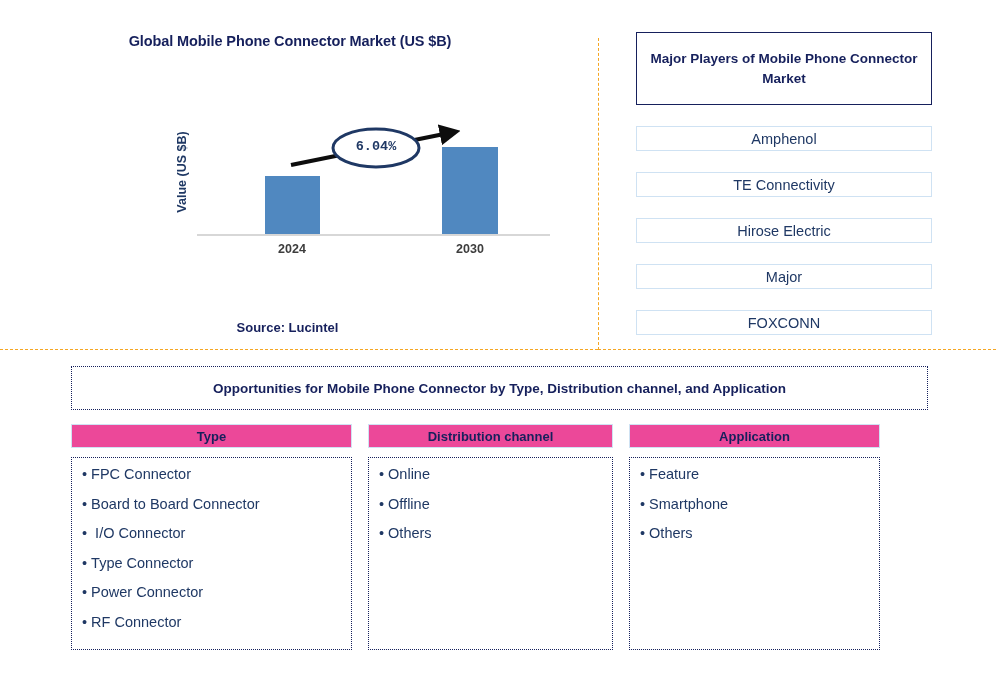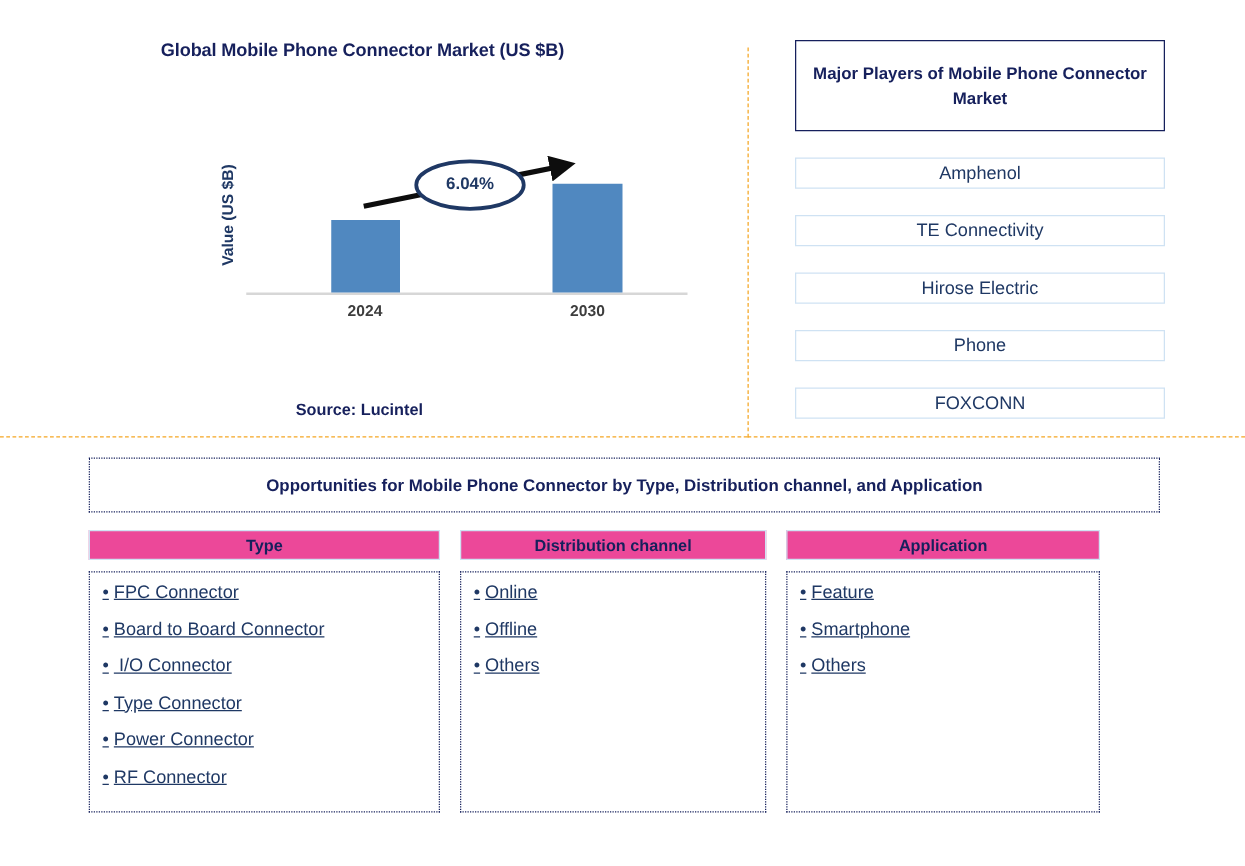--- a/index.html
+++ b/index.html
@@ -75,21 +75,21 @@
   }
   #tick-2024 { left: 252px; }
   #tick-2030 { left: 430px; }
 
   #cagr-group { position: absolute; left: 0; top: 0; width: 598px; height: 270px; pointer-events: none; }
   #cagr-value {
     position: absolute;
     left: 334px; top: 139px;
     width: 84px;
     text-align: center;
-    font-family: Liberation Sans, sans-serif;
+    font-family: Liberation Mono, monospace;
     font-size: 13.5px;
     font-weight: bold;
     color: #1f3864;
   }
 
   #source-note {
     position: absolute;
     left: 0; top: 320px;
     width: 575px;
     text-align: center;
@@ -196,21 +196,20 @@
     border: 1.3px dotted #16205c;
     box-sizing: border-box;
     padding: 9px 10px 0 10px;
   }
   .col-item {
     font-size: 14.5px;
     color: #1f3864;
     line-height: 1;
     margin-bottom: 15px;
     white-space: pre;
-    text-decoration: underline;
   }
   .bullet { margin-right: 4px; }
 </style>
 </head>
 <body>
 
 <div id="chart-panel">
 
   <div id="chart-title">Global Mobile Phone Connector Market (US $B)</div>
 
@@ -244,21 +243,21 @@
 
 <div id="v-divider"></div>
 <div id="h-divider-left"></div>
 <div id="h-divider-right"></div>
 
 <div id="players-panel">
   <div id="players-header">Major Players of Mobile Phone Connector Market</div>
   <div class="player-item">Amphenol</div>
   <div class="player-item">TE Connectivity</div>
   <div class="player-item">Hirose Electric</div>
-  <div class="player-item">Phone</div>
+  <div class="player-item">Major</div>
   <div class="player-item">FOXCONN</div>
 </div>
 
 <div id="opportunity-header">Opportunities for Mobile Phone Connector by Type, Distribution channel, and Application</div>
 
 <div id="columns">
 
   <div class="column" id="col-0">
     <div class="col-header">Type</div>
     <div class="col-body">

